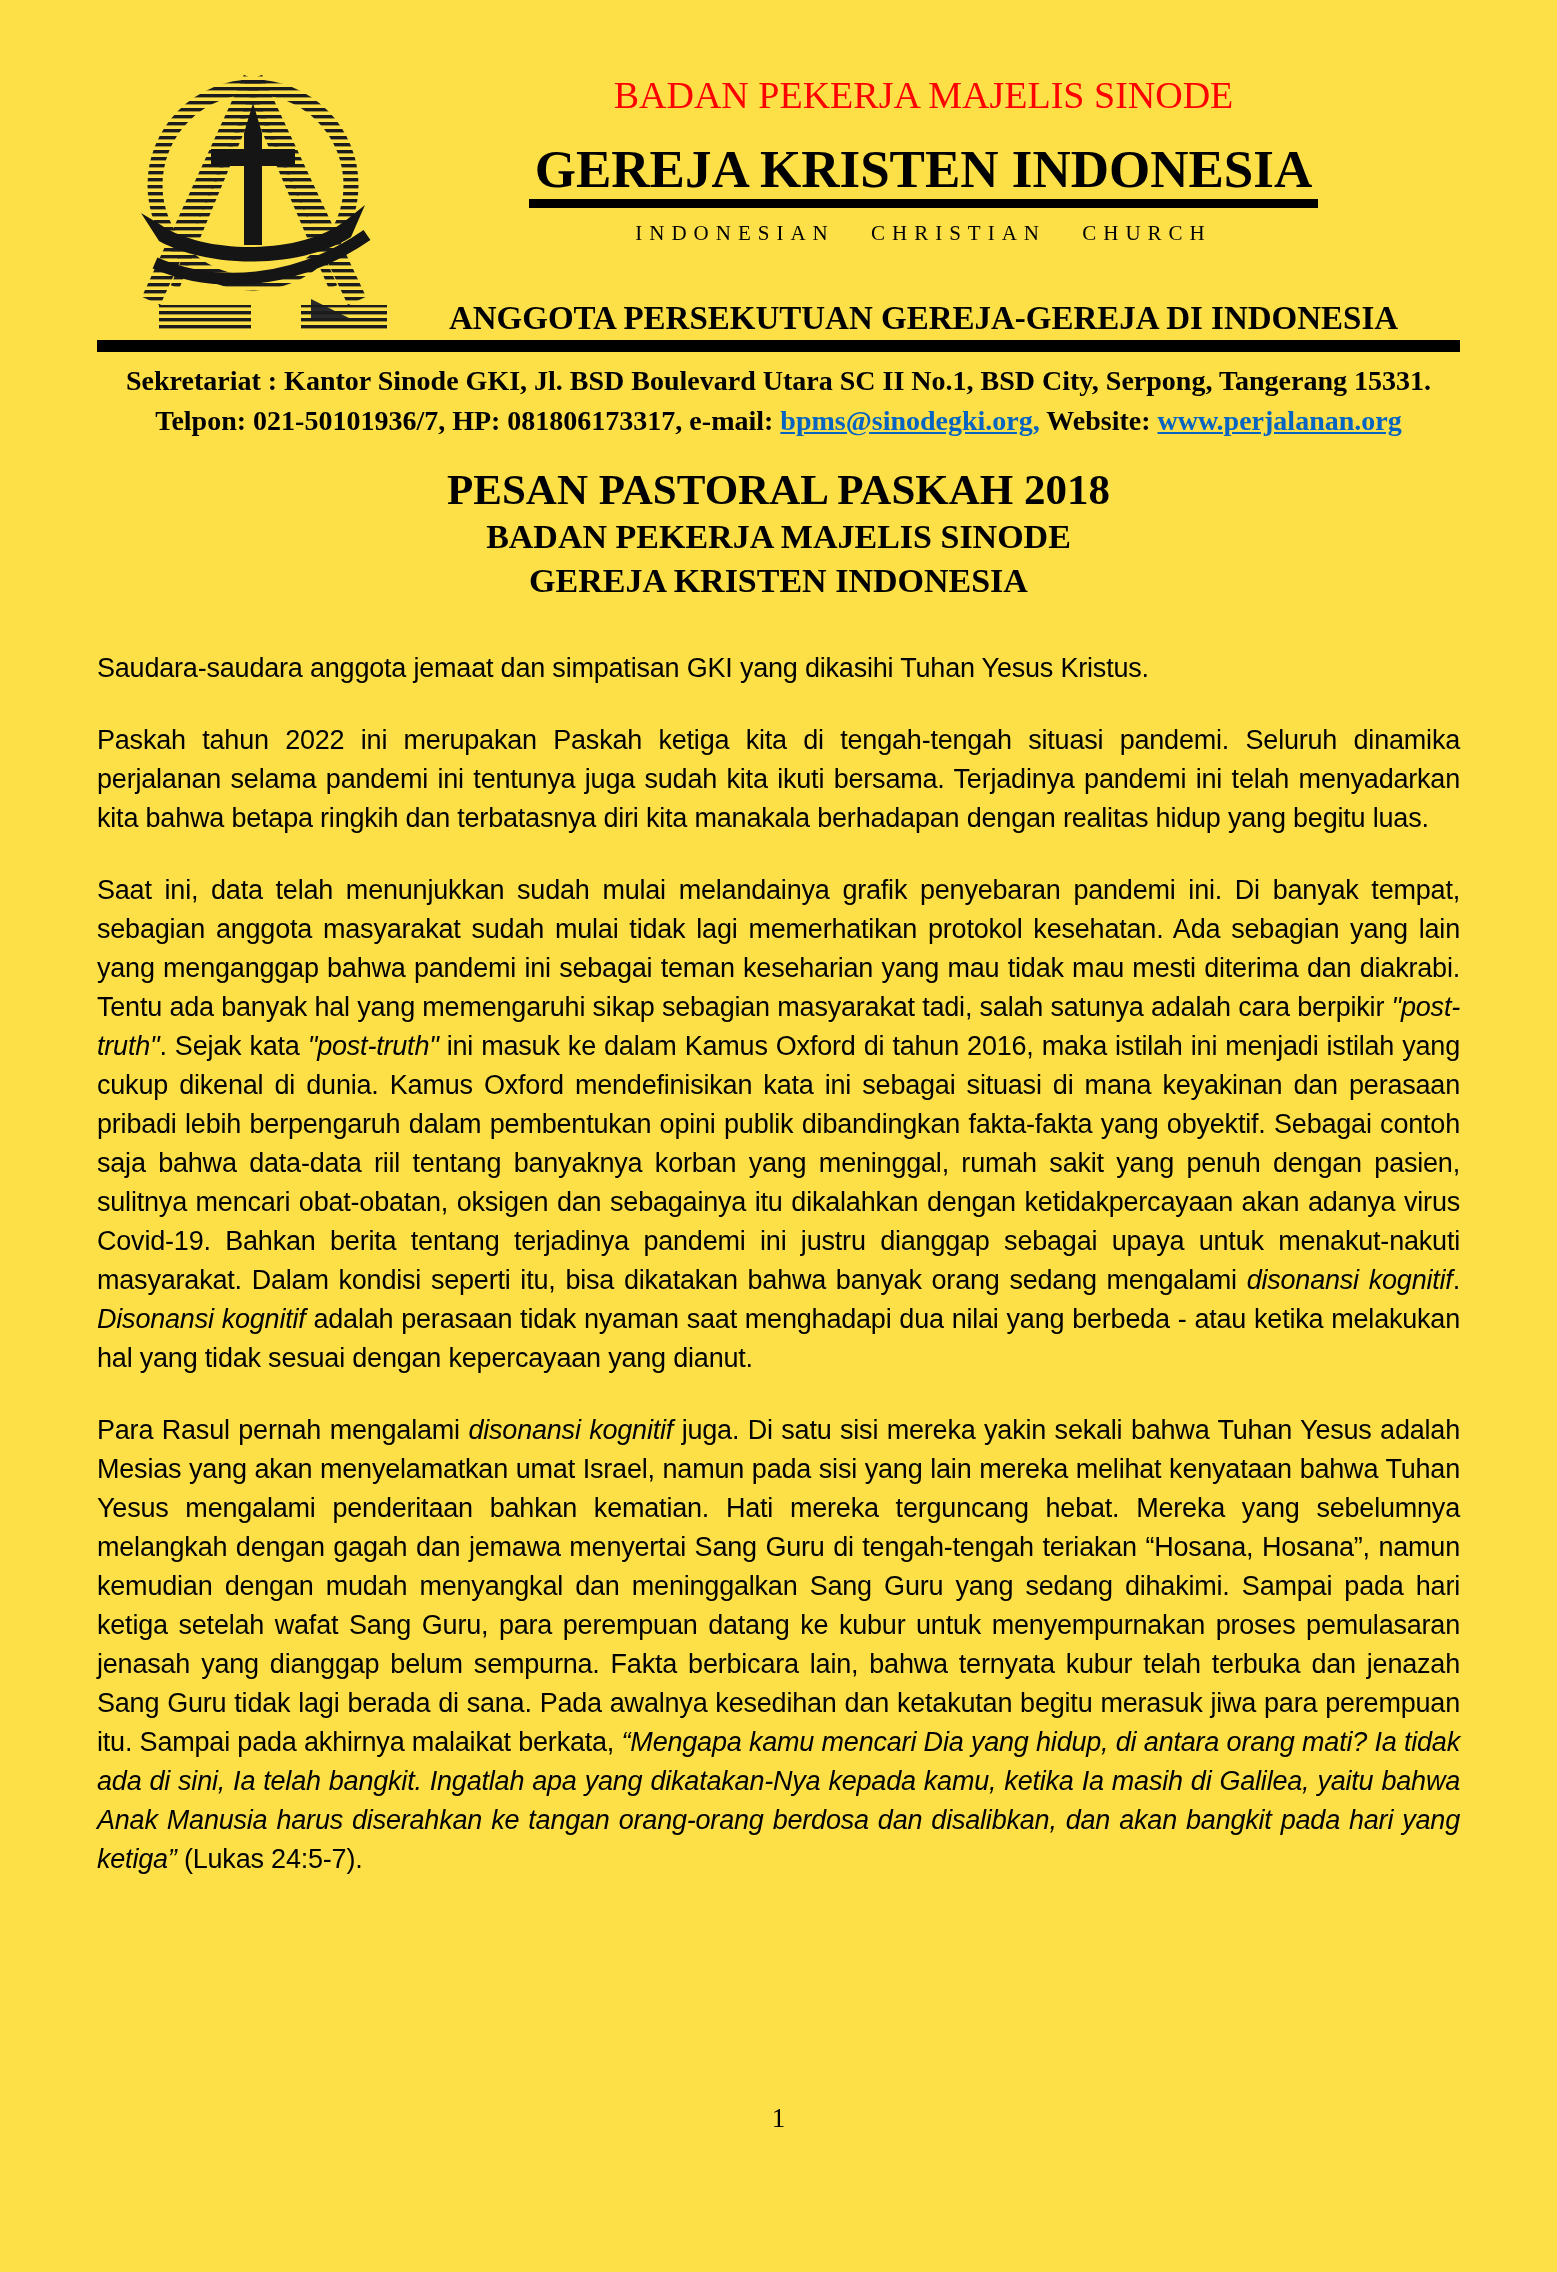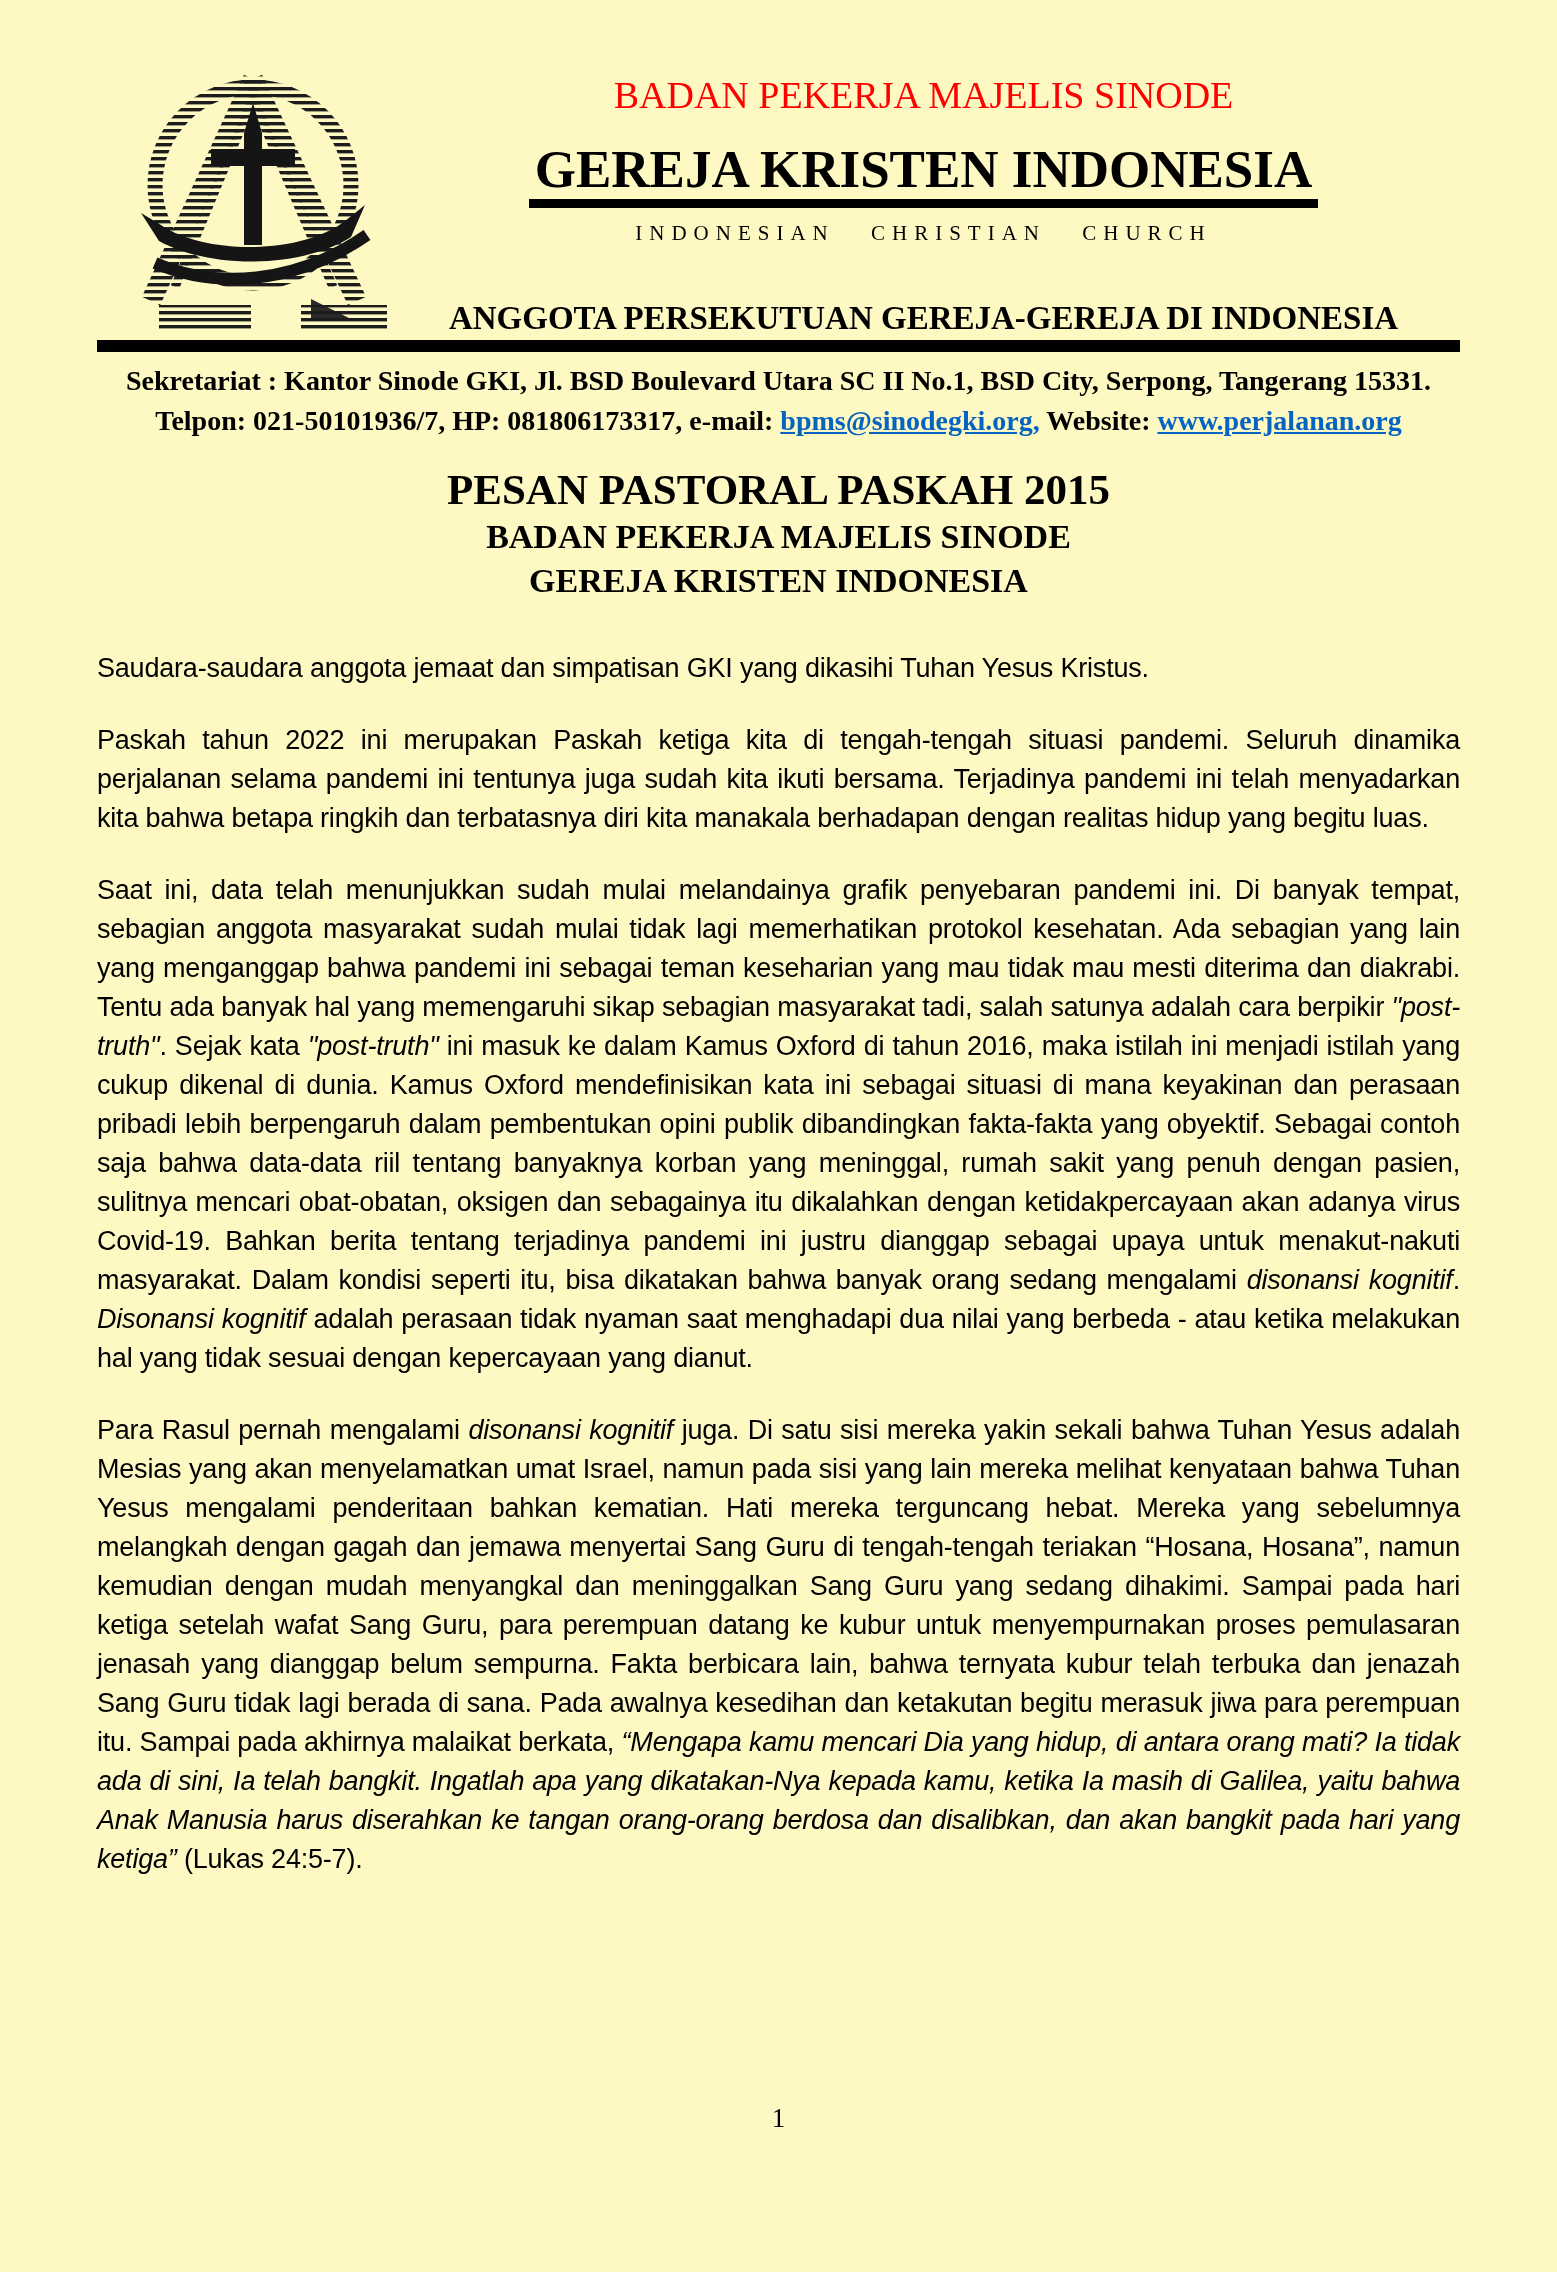--- a/index.html
+++ b/index.html
@@ -2,21 +2,21 @@
 <html><head>
 <meta charset="utf-8">
 <style>
   * { box-sizing: border-box; }
   html, body { margin: 0; padding: 0; background: #ffffff; }
   .page {
     position: relative;
     width: 1557px;
     height: 2272px;
     margin: 0 auto;
-    background: #fef9c3;
+    background: #fde047;
     color: #000;
     overflow: hidden;
     font-family: "Liberation Serif", serif;
   }
   .content { padding: 0 97px; }
 
   
   .letterhead { display: flex; align-items: flex-start; margin-top: 73px; }
   .logo-wrap { width: 272px; height: 258px; flex: 0 0 auto; margin-left: 18px; }
   .logo-wrap svg { width: 100%; height: 100%; }
@@ -151,21 +151,21 @@
     </header>
 
     <div class="rule"></div>
 
     <div class="secretariat">
       <div>Sekretariat : Kantor Sinode GKI, Jl. BSD Boulevard Utara SC II No.1, BSD City, Serpong, Tangerang 15331.</div>
       <div><span>Telpon: 021-50101936/7, HP: 081806173317, e-mail: </span><a href="#">bpms@sinodegki.org,</a><span> Website: </span><a href="#">www.perjalanan.org</a></div>
     </div>
 
     <main>
-      <h1 class="doc-title">PESAN PASTORAL PASKAH 2015</h1>
+      <h1 class="doc-title">PESAN PASTORAL PASKAH 2018</h1>
       <h2 class="doc-subtitle">BADAN PEKERJA MAJELIS SINODE</h2>
       <h2 class="doc-subtitle">GEREJA KRISTEN INDONESIA</h2>
 
       <div class="doc-body" id="doc-body">
           <p><span>Saudara-saudara anggota jemaat dan simpatisan GKI yang dikasihi Tuhan Yesus Kristus.</span></p>
           <p><span>Paskah tahun 2022 ini merupakan Paskah ketiga kita di tengah-tengah situasi pandemi. Seluruh dinamika perjalanan selama pandemi ini tentunya juga sudah kita ikuti bersama. Terjadinya pandemi ini telah menyadarkan kita bahwa betapa ringkih dan terbatasnya diri kita manakala berhadapan dengan realitas hidup yang begitu luas.</span></p>
           <p><span>Saat ini, data telah menunjukkan sudah mulai melandainya grafik penyebaran pandemi ini. Di banyak tempat, sebagian anggota masyarakat sudah mulai tidak lagi memerhatikan protokol kesehatan. Ada sebagian yang lain yang menganggap bahwa pandemi ini sebagai teman keseharian yang mau tidak mau mesti diterima dan diakrabi. Tentu ada banyak hal yang memengaruhi sikap sebagian masyarakat tadi, salah satunya adalah cara berpikir </span><em>"post-truth"</em><span>. Sejak kata </span><em>"post-truth"</em><span> ini masuk ke dalam Kamus Oxford di tahun 2016, maka istilah ini menjadi istilah yang cukup dikenal di dunia. Kamus Oxford mendefinisikan kata ini sebagai situasi di mana keyakinan dan perasaan pribadi lebih berpengaruh dalam pembentukan opini publik dibandingkan fakta-fakta yang obyektif. Sebagai contoh saja bahwa data-data riil tentang banyaknya korban yang meninggal, rumah sakit yang penuh dengan pasien, sulitnya mencari obat-obatan, oksigen dan sebagainya itu dikalahkan dengan ketidakpercayaan akan adanya virus Covid-19. Bahkan berita tentang terjadinya pandemi ini justru dianggap sebagai upaya untuk menakut-nakuti masyarakat. Dalam kondisi seperti itu, bisa dikatakan bahwa banyak orang sedang mengalami </span><em>disonansi kognitif</em><span>. </span><em>Disonansi kognitif</em><span> adalah perasaan tidak nyaman saat menghadapi dua nilai yang berbeda - atau ketika melakukan hal yang tidak sesuai dengan kepercayaan yang dianut.</span></p>
           <p><span>Para Rasul pernah mengalami </span><em>disonansi kognitif</em><span> juga. Di satu sisi mereka yakin sekali bahwa Tuhan Yesus adalah Mesias yang akan menyelamatkan umat Israel, namun pada sisi yang lain mereka melihat kenyataan bahwa Tuhan Yesus mengalami penderitaan bahkan kematian. Hati mereka terguncang hebat. Mereka yang sebelumnya melangkah dengan gagah dan jemawa menyertai Sang Guru di tengah-tengah teriakan “Hosana, Hosana”, namun kemudian dengan mudah menyangkal dan meninggalkan Sang Guru yang sedang dihakimi. Sampai pada hari ketiga setelah wafat Sang Guru, para perempuan datang ke kubur untuk menyempurnakan proses pemulasaran jenasah yang dianggap belum sempurna. Fakta berbicara lain, bahwa ternyata kubur telah terbuka dan jenazah Sang Guru tidak lagi berada di sana. Pada awalnya kesedihan dan ketakutan begitu merasuk jiwa para perempuan itu. Sampai pada akhirnya malaikat berkata, </span><em>“Mengapa kamu mencari Dia yang hidup, di antara orang mati? Ia tidak ada di sini, Ia telah bangkit. Ingatlah apa yang dikatakan-Nya kepada kamu, ketika Ia masih di Galilea, yaitu bahwa Anak Manusia harus diserahkan ke tangan orang-orang berdosa dan disalibkan, dan akan bangkit pada hari yang ketiga”</em><span> (Lukas 24:5-7).</span></p>
         </div>
     </main>

